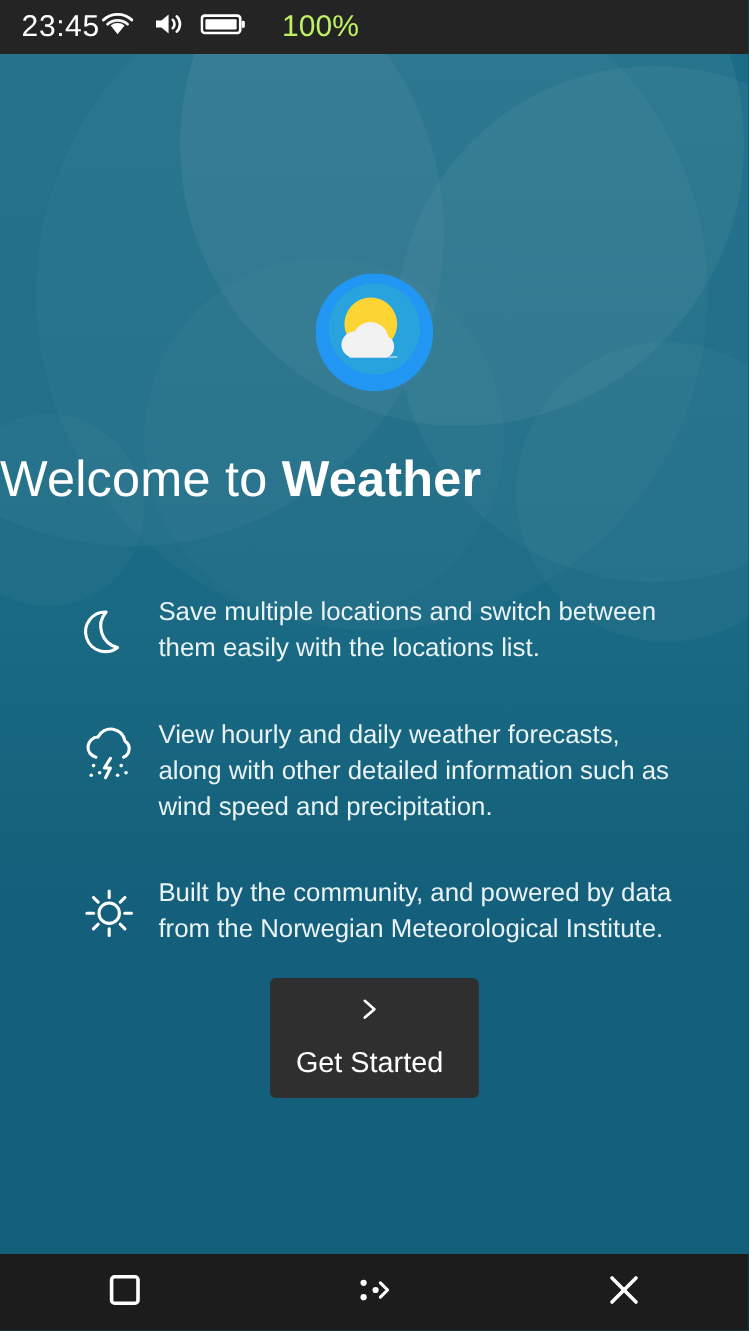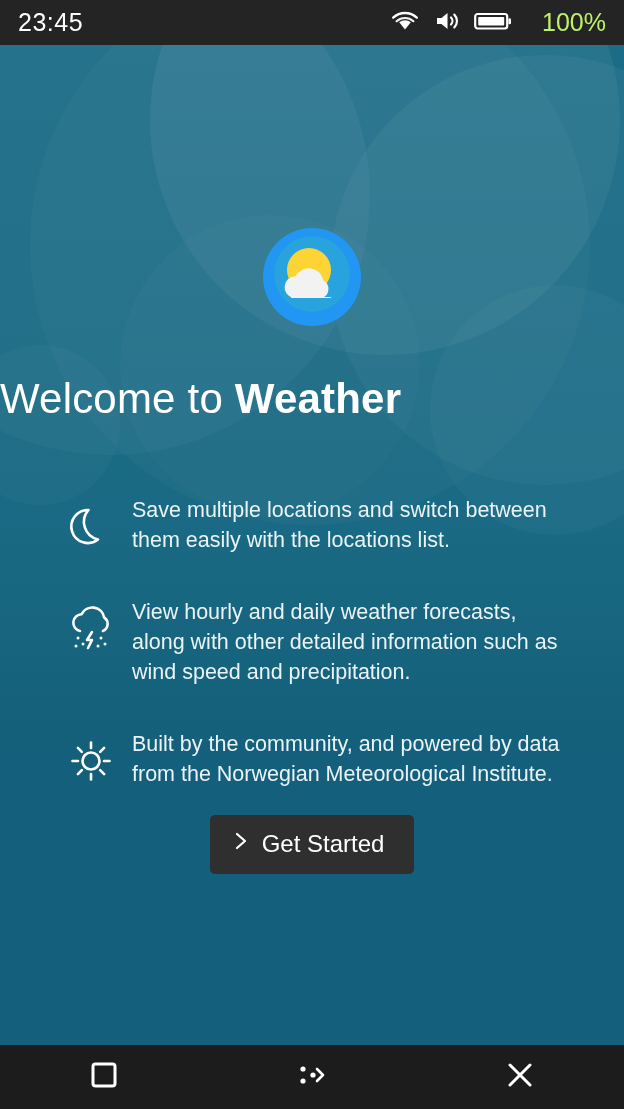--- a/index.html
+++ b/index.html
@@ -20,21 +20,21 @@
 
   
   .status-bar {
     position: absolute;
     top: 0; left: 0;
     width: 624px;
     height: 45px;
     background: #242424;
     display: flex;
     align-items: center;
-    justify-content: space-between;
+    justify-content: flex-start;
     padding: 0 18px;
     box-sizing: border-box;
     z-index: 10;
   }
   .status-clock {
     color: #ffffff;
     font-size: 25px;
     letter-spacing: 0.5px;
   }
   .status-right {
@@ -144,20 +144,21 @@
     color: #ffffff;
     border: none;
     border-radius: 5px;
     font-family: "Liberation Sans", sans-serif;
     font-size: 24px;
     padding: 14px 30px 15px 22px;
     display: flex;
     align-items: center;
     gap: 12px;
     cursor: pointer;
+    flex-direction: column;
   }
 
   
   .nav-bar {
     position: absolute;
     left: 0; bottom: 0;
     width: 624px;
     height: 64px;
     background: #1c1c1c;
     display: flex;

